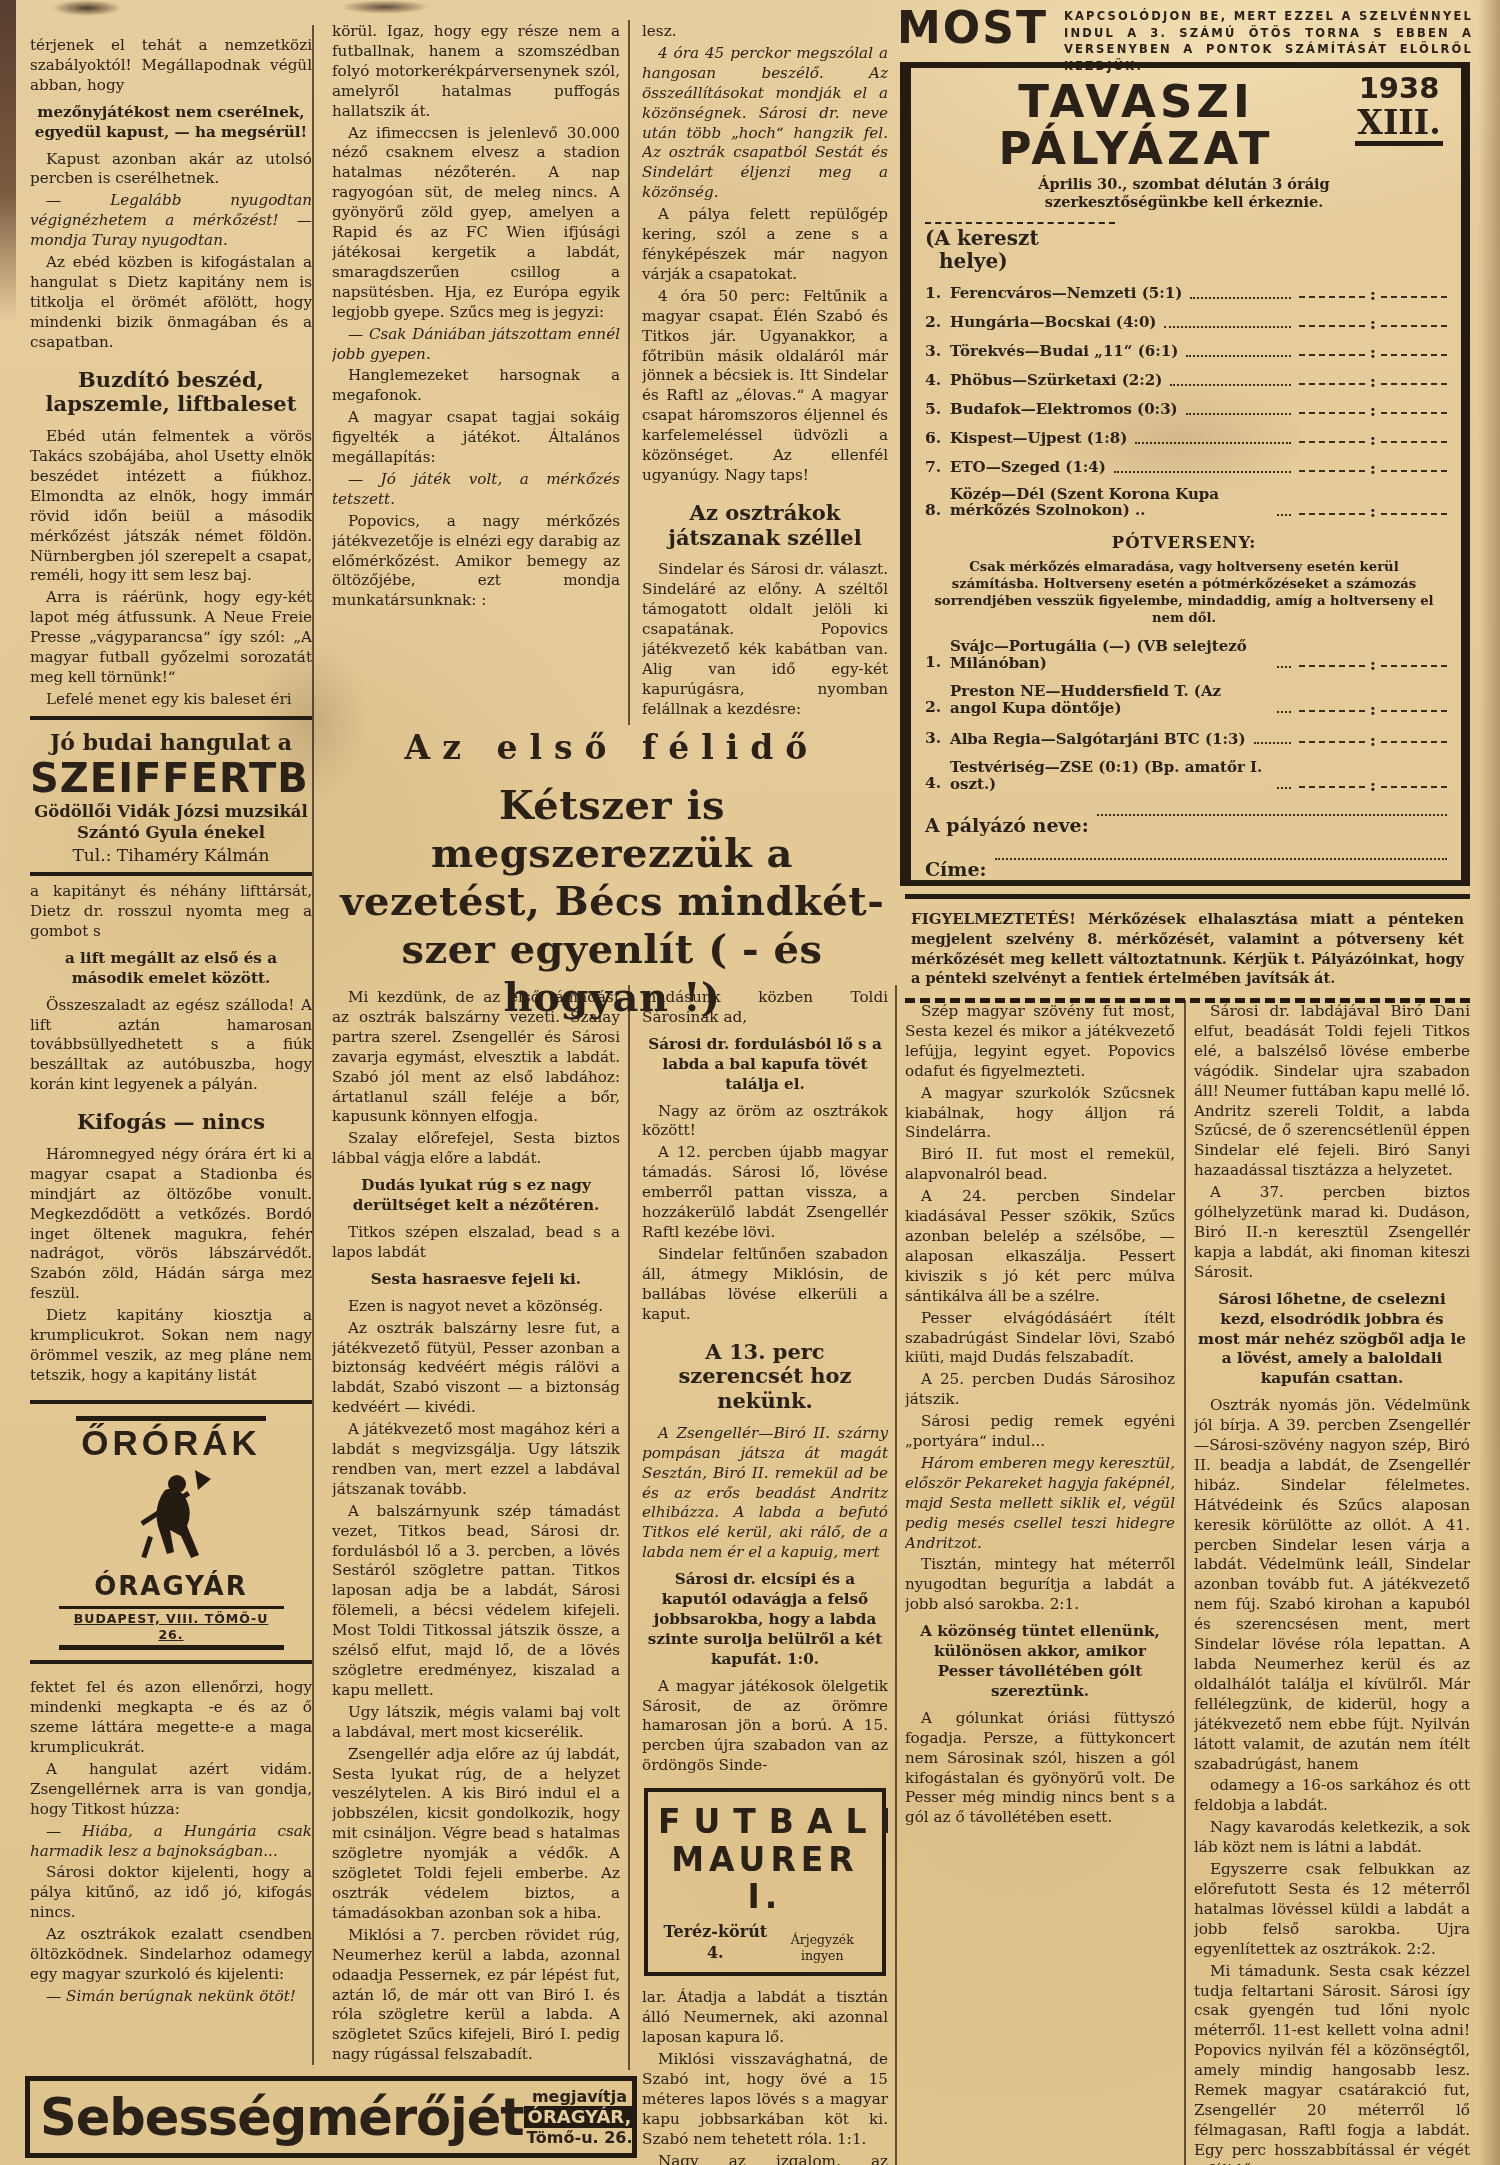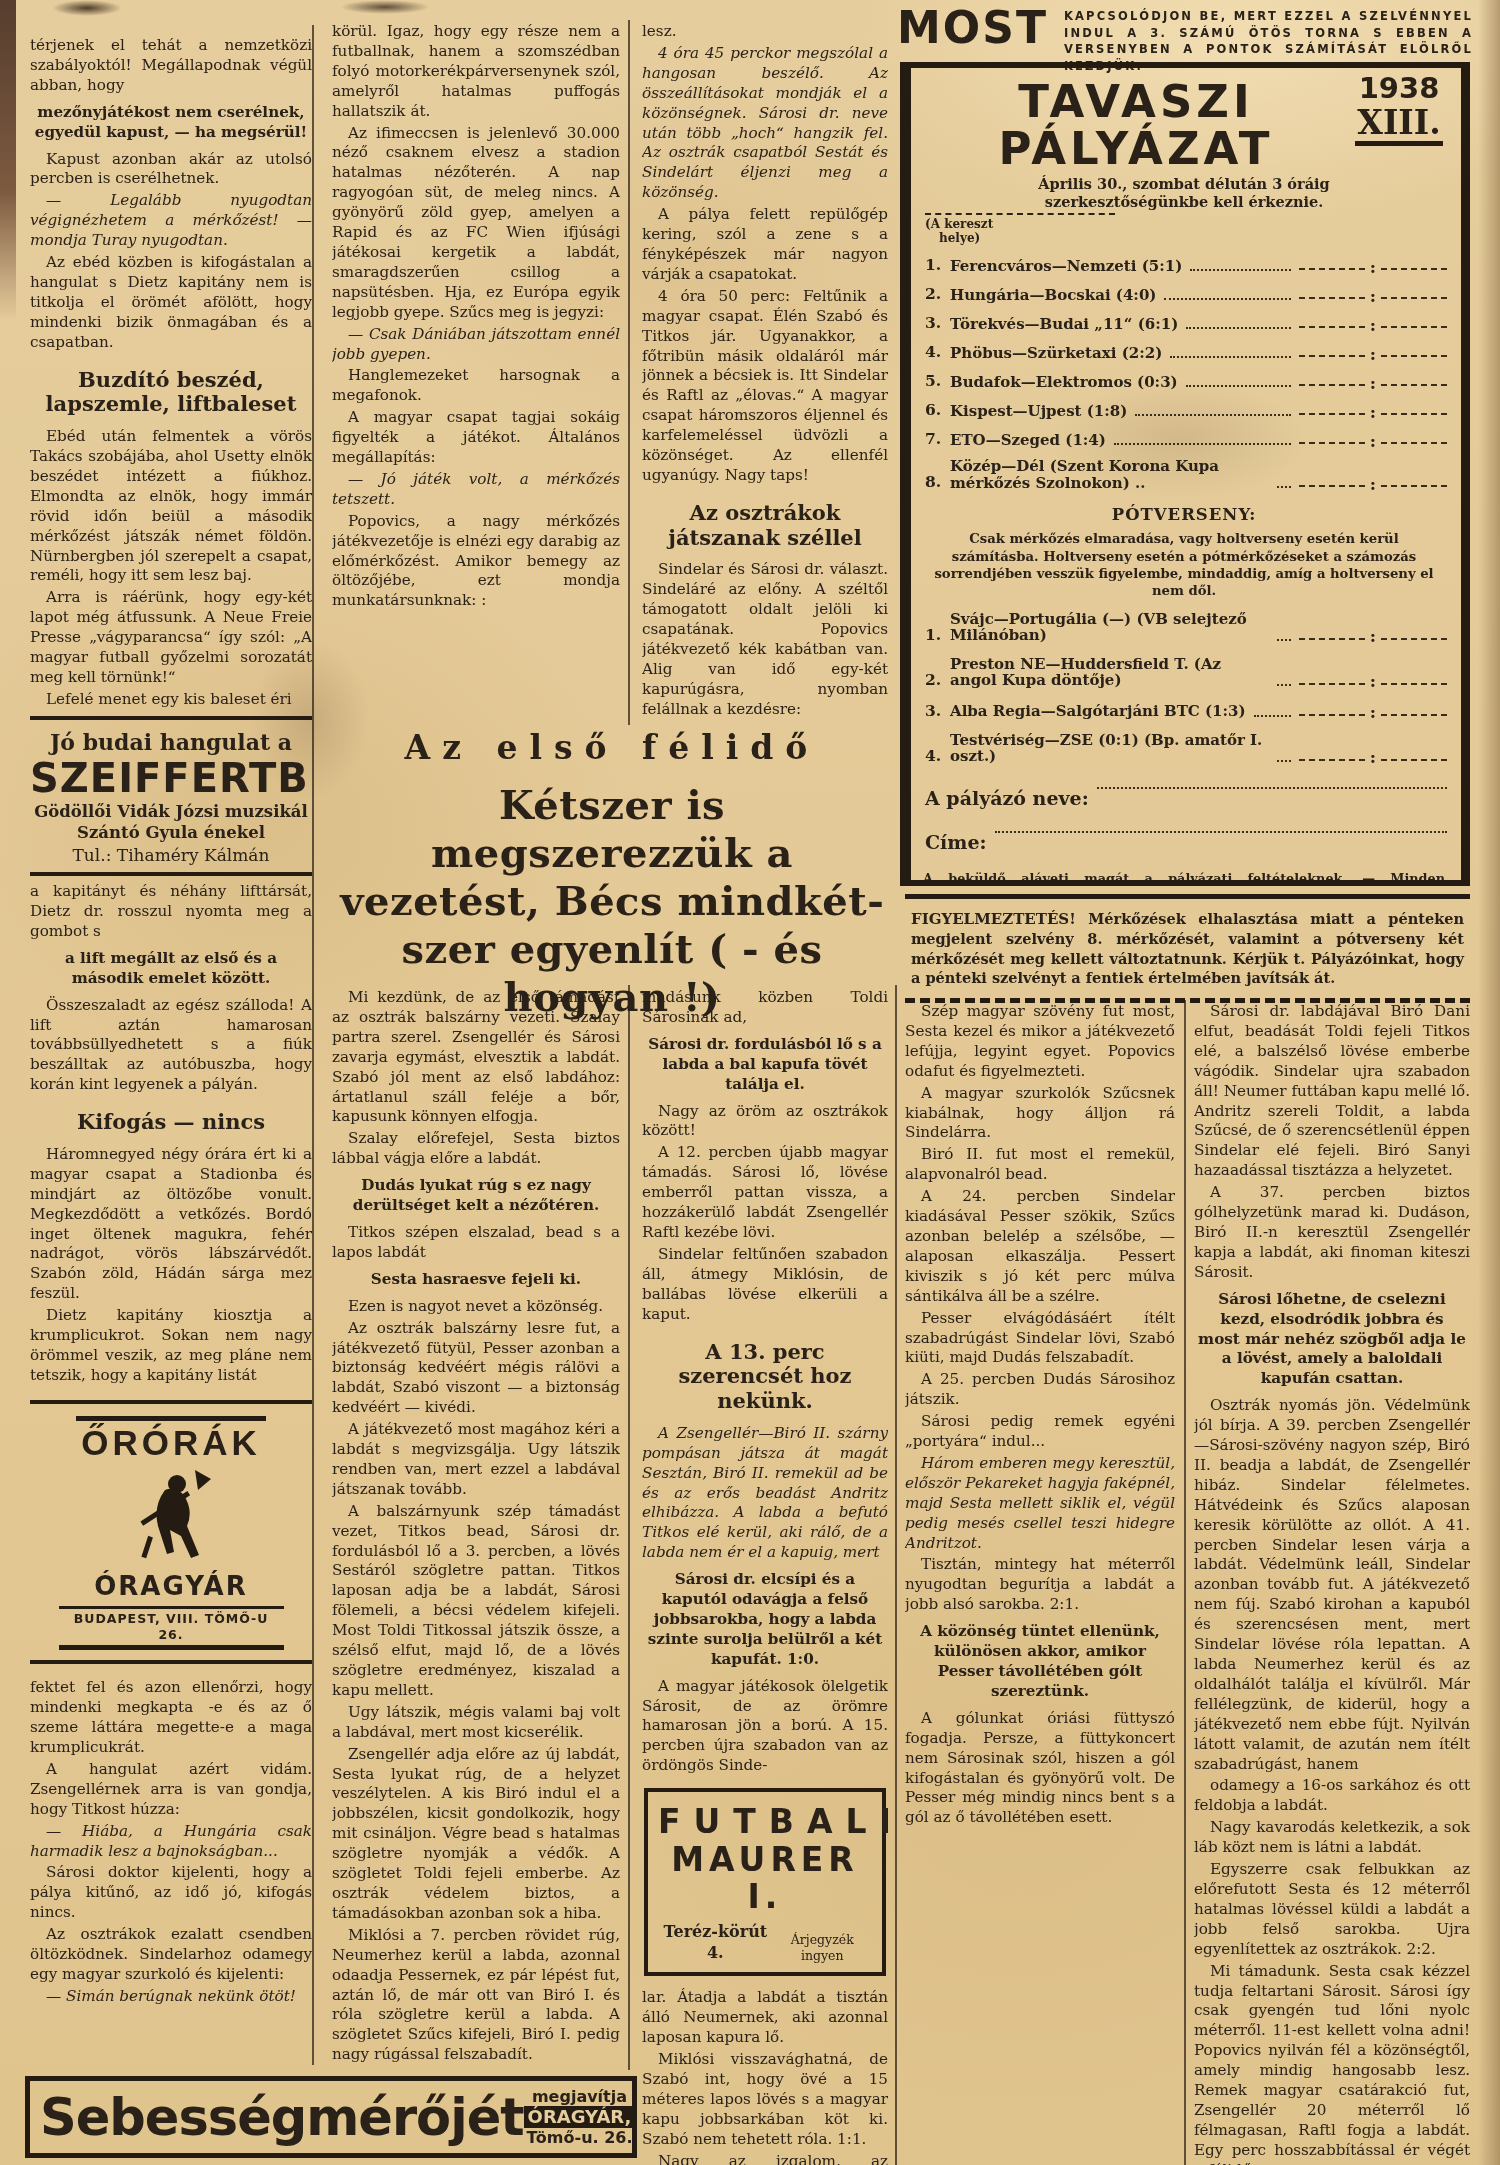--- a/index.html
+++ b/index.html
@@ -35,21 +35,21 @@
 
   
   .coupon{position:absolute;left:900px;top:62px;width:570px;height:824px;box-sizing:border-box;
     border:6px solid #241c12;border-left-width:11px;border-right-width:9px;padding:6px 14px 6px 10px;overflow:hidden;}
   .c-titlerow{display:flex;align-items:flex-start;}
   .c-title{flex:1;text-align:center;font-family:"DejaVu Sans",sans-serif;font-weight:bold;font-size:45px;letter-spacing:4px;line-height:1.05;padding-top:4px;}
   .c-right{width:96px;text-align:center;}
   .c-year{font-family:"DejaVu Sans",sans-serif;font-weight:bold;font-size:29px;line-height:1;}
   .c-number{font-weight:bold;font-size:33px;line-height:1.1;border-bottom:5px solid #241c12;display:inline-block;padding:2px 2px 0;}
   .c-deadline{text-align:center;font-weight:bold;font-size:14.5px;line-height:1.25;margin:2px auto 0;max-width:380px;}
-  .c-cross{margin:2px 0 0 4px;font-weight:bold;font-size:12px;line-height:1.15;width:190px;}
+  .c-cross{margin:11px 0 0 4px;font-weight:bold;font-size:20px;line-height:1.15;width:190px;}
   .c-cross .dash{border-top:2px dashed #2a2118;margin-bottom:3px;}
   .match-row{display:flex;align-items:flex-end;margin:10px 0 0 4px;}
   .pot .match-row{margin-top:12px;}
   .mnum{font-weight:bold;width:25px;font-size:15.5px;flex:none;}
   .mpair{font-weight:bold;font-size:15px;line-height:1.1;}
   .mlead{flex:1;border-bottom:2px dotted #3a2d1c;margin:0 8px 3px 8px;min-width:14px;}
   .mblank{width:148px;flex:none;display:flex;align-items:flex-end;}
   .mblank .d{flex:1;border-bottom:2px dashed #3a2d1c;margin-bottom:4px;}
   .mblank b{margin:0 5px;font-size:17px;line-height:.8;}
   .c-pot-title{text-align:center;font-weight:bold;font-size:16.5px;margin:14px 0 6px;letter-spacing:1px;}
@@ -75,21 +75,21 @@
   .szf-name{font-family:"DejaVu Sans",sans-serif;font-weight:bold;font-size:40px;letter-spacing:1px;line-height:1.05;}
   .szf-2{font-size:16.5px;font-weight:bold;margin-top:2px;}
   .szf-3{font-size:16.5px;font-weight:bold;}
   .szf-4{font-size:17px;font-weight:normal;}
 
   .ororak{border-top:4px solid #241c12;border-bottom:4px solid #241c12;text-align:center;padding:12px 0 10px;margin:14px 0;}
   .oro-bar{height:5px;background:#241c12;width:190px;margin:0 auto 4px;}
   .oro-title{font-family:Liberation Sans, sans-serif;font-weight:bold;font-size:35px;letter-spacing:4px;line-height:1.05;}
   .oro-fig{margin:4px auto 0;}
   .oro-factory{font-family:"DejaVu Sans",sans-serif;font-weight:bold;font-size:26px;letter-spacing:2px;margin-top:2px;}
-  .oro-addr{font-family:"DejaVu Sans",sans-serif;font-weight:bold;font-size:12.5px;letter-spacing:1px;border-top:3px solid #241c12;border-bottom:5px solid #241c12;width:225px;margin:2px auto 0;padding:2px 0;}
+  .oro-addr{font-family:"DejaVu Sans",sans-serif;font-weight:bold;font-size:12.5px;letter-spacing:1px;border-top:3px solid #241c12;border-bottom:5px solid #241c12;width:225px;margin:2px auto 0;padding:2px 0;text-decoration:underline;}
 
   .maurer{border:4px solid #241c12;padding:12px 10px 8px;text-align:center;margin:12px 2px;}
   .mau-1{font-family:"DejaVu Sans",sans-serif;font-weight:bold;font-size:33px;letter-spacing:13px;line-height:1.1;}
   .mau-2{font-family:"DejaVu Sans",sans-serif;font-weight:bold;font-size:33px;letter-spacing:5px;line-height:1.15;}
   .mau-row{display:flex;justify-content:space-between;align-items:flex-end;margin-top:6px;}
   .mau-addr{font-weight:bold;font-size:16px;}
   .mau-note{font-size:12.5px;}
 
   .sebesseg{position:absolute;left:25px;top:2076px;width:612px;height:82px;box-sizing:border-box;
     border:5px solid #241c12;display:flex;align-items:center;padding:2px 10px;}

